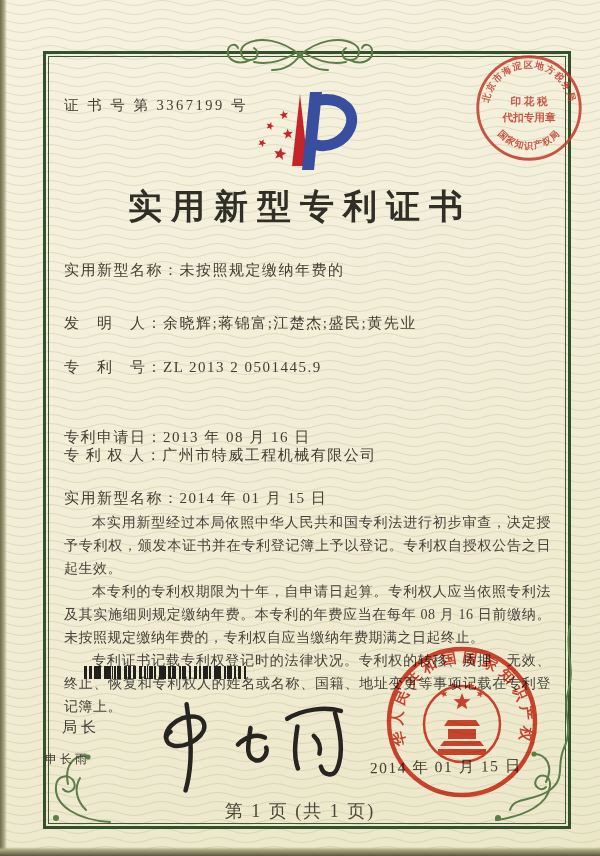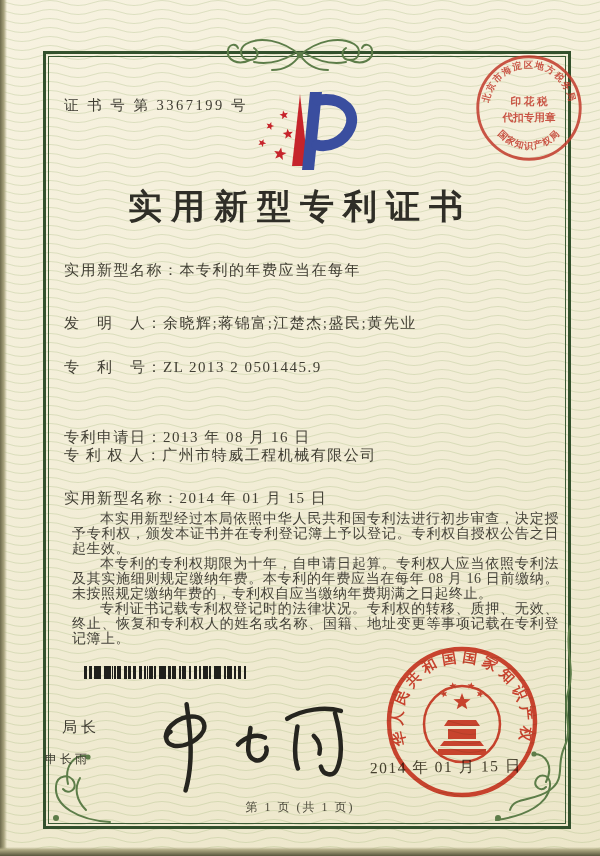--- a/index.html
+++ b/index.html
@@ -22,39 +22,39 @@
   .logo{position:absolute;left:234px;top:88px;width:132px;height:96px;z-index:3;}
   
   .tax-stamp{position:absolute;left:471px;top:50px;width:116px;height:116px;z-index:4;opacity:.85;}
   .tax-stamp text{fill:#c23a2b;font-weight:bold;font-family:"Liberation Serif",serif;}
   
   .title{position:absolute;left:0;top:184px;width:100%;text-align:center;font-size:34px;font-weight:600;letter-spacing:9px;color:#2f2e27;z-index:3;}
   
   .field{position:absolute;left:64px;font-size:15px;letter-spacing:1.5px;color:#413f34;white-space:nowrap;z-index:3;}
   .f0{top:261px;} .f1{top:314px;text-align:center;} .f2{top:358px;} .f3{top:420px;margin-top:8px;} .f4{top:446px;} .f5{top:489px;}
   
-  .body-text{position:absolute;left:72px;top:511px;width:487px;font-size:14px;line-height:15px;color:#45433a;text-align:justify;z-index:3;}
+  .body-text{position:absolute;left:64px;top:511px;width:487px;font-size:14px;line-height:23px;color:#45433a;text-align:justify;z-index:3;}
   .body-text p{margin:0;text-indent:2em;letter-spacing:.5px;}
   
   .barcode{position:absolute;left:84px;top:666px;width:162px;height:13px;z-index:3;background:
     repeating-linear-gradient(90deg,#20201c 0 2px,rgba(0,0,0,0) 2px 5px),
     repeating-linear-gradient(90deg,#20201c 0 1px,rgba(0,0,0,0) 1px 7px),
     repeating-linear-gradient(90deg,#20201c 0 3px,rgba(0,0,0,0) 3px 11px);}
   
   .signer-title{position:absolute;left:62px;top:718px;font-size:15px;letter-spacing:4px;color:#3b392f;z-index:3;}
   .signer-name{position:absolute;left:45px;top:751px;font-size:12px;letter-spacing:3px;color:#3b392f;z-index:3;}
   .signature{position:absolute;left:138px;top:690px;width:230px;height:106px;z-index:3;transform:rotate(-2deg);}
   .signature path{stroke:#26251f;stroke-width:4.5;fill:none;stroke-linecap:round;stroke-linejoin:round;}
   
   .issue-date{position:absolute;left:370px;top:757px;font-size:15.5px;letter-spacing:1.5px;color:#46402e;z-index:3;transform:rotate(-1deg);}
   .office-seal{position:absolute;left:382px;top:642px;width:160px;height:160px;z-index:5;opacity:.88;mix-blend-mode:multiply;}
   .office-seal text{fill:#d12f1c;font-weight:bold;font-family:"Liberation Serif",serif;}
   .office-seal .red{fill:#d12f1c;}
   
-  .footer{position:absolute;left:0;top:799px;width:100%;text-align:center;font-size:12px;letter-spacing:2px;color:#4a483a;z-index:3;}
+  .footer{position:absolute;left:0;top:799px;width:100%;text-align:center;font-size:18px;letter-spacing:2px;color:#4a483a;z-index:3;}
 </style>
 </head>
 <body>
 
 <svg width="0" height="0" style="position:absolute" aria-hidden="true">
   <defs>
     <polygon id="star5" points="0,-1 0.247,-0.34 0.951,-0.309 0.399,0.13 0.588,0.809 0,0.42 -0.588,0.809 -0.399,0.13 -0.951,-0.309 -0.247,-0.34"></polygon>
   </defs>
 </svg>
 
@@ -129,21 +129,21 @@
       <path id="taxBotArc" d="M25.6,84.1 A42,42 0 0 0 94.4,84.1" fill="none"></path>
       <text font-size="9.5" letter-spacing="1.5"><textPath href="#taxTopArc" startOffset="50%" text-anchor="middle">北京市海淀区地方税务局</textPath></text>
       <text font-size="9.5" letter-spacing="1"><textPath href="#taxBotArc" startOffset="50%" text-anchor="middle">国家知识产权局</textPath></text>
       <text x="60" y="57" font-size="11" text-anchor="middle">印 花 税</text>
       <text x="60" y="73" font-size="11" text-anchor="middle">代扣专用章</text>
     </svg>
   </div>
 
   <div class="title">实用新型专利证书</div>
 
-  <div class="field f0"><span>实用新型名称：</span><span>本专利的年费应当在每年</span></div>
+  <div class="field f0"><span>实用新型名称：</span><span>未按照规定缴纳年费的</span></div>
   <div class="field f1"><span>发　明　人：</span><span>余晓辉;蒋锦富;江楚杰;盛民;黄先业</span></div>
   <div class="field f2"><span>专　利　号：</span><span>ZL 2013 2 0501445.9</span></div>
   <div class="field f3"><span>专利申请日：</span><span>2013 年 08 月 16 日</span></div>
   <div class="field f4"><span>专 利 权 人：</span><span>广州市特威工程机械有限公司</span></div>
   <div class="field f5"><span>实用新型名称：</span><span>2014 年 01 月 15 日</span></div>
 
   <div class="body-text">
     <p>本实用新型经过本局依照中华人民共和国专利法进行初步审查，决定授予专利权，颁发本证书并在专利登记簿上予以登记。专利权自授权公告之日起生效。</p>
     <p>本专利的专利权期限为十年，自申请日起算。专利权人应当依照专利法及其实施细则规定缴纳年费。本专利的年费应当在每年 08 月 16 日前缴纳。未按照规定缴纳年费的，专利权自应当缴纳年费期满之日起终止。</p>
     <p>专利证书记载专利权登记时的法律状况。专利权的转移、质押、无效、终止、恢复和专利权人的姓名或名称、国籍、地址变更等事项记载在专利登记簿上。</p>

